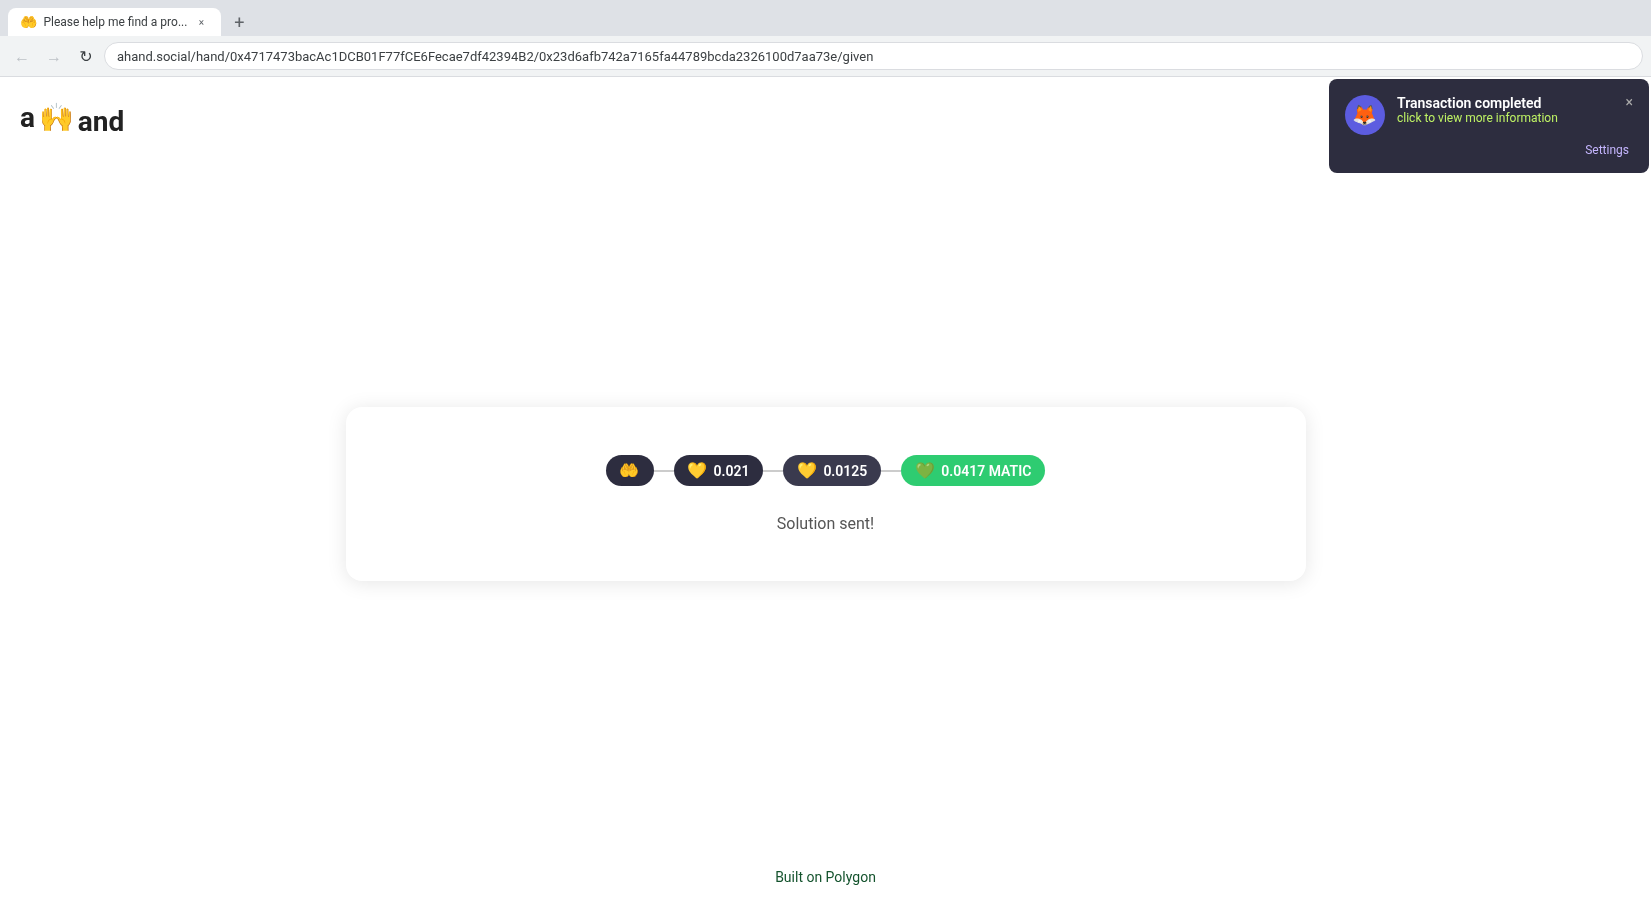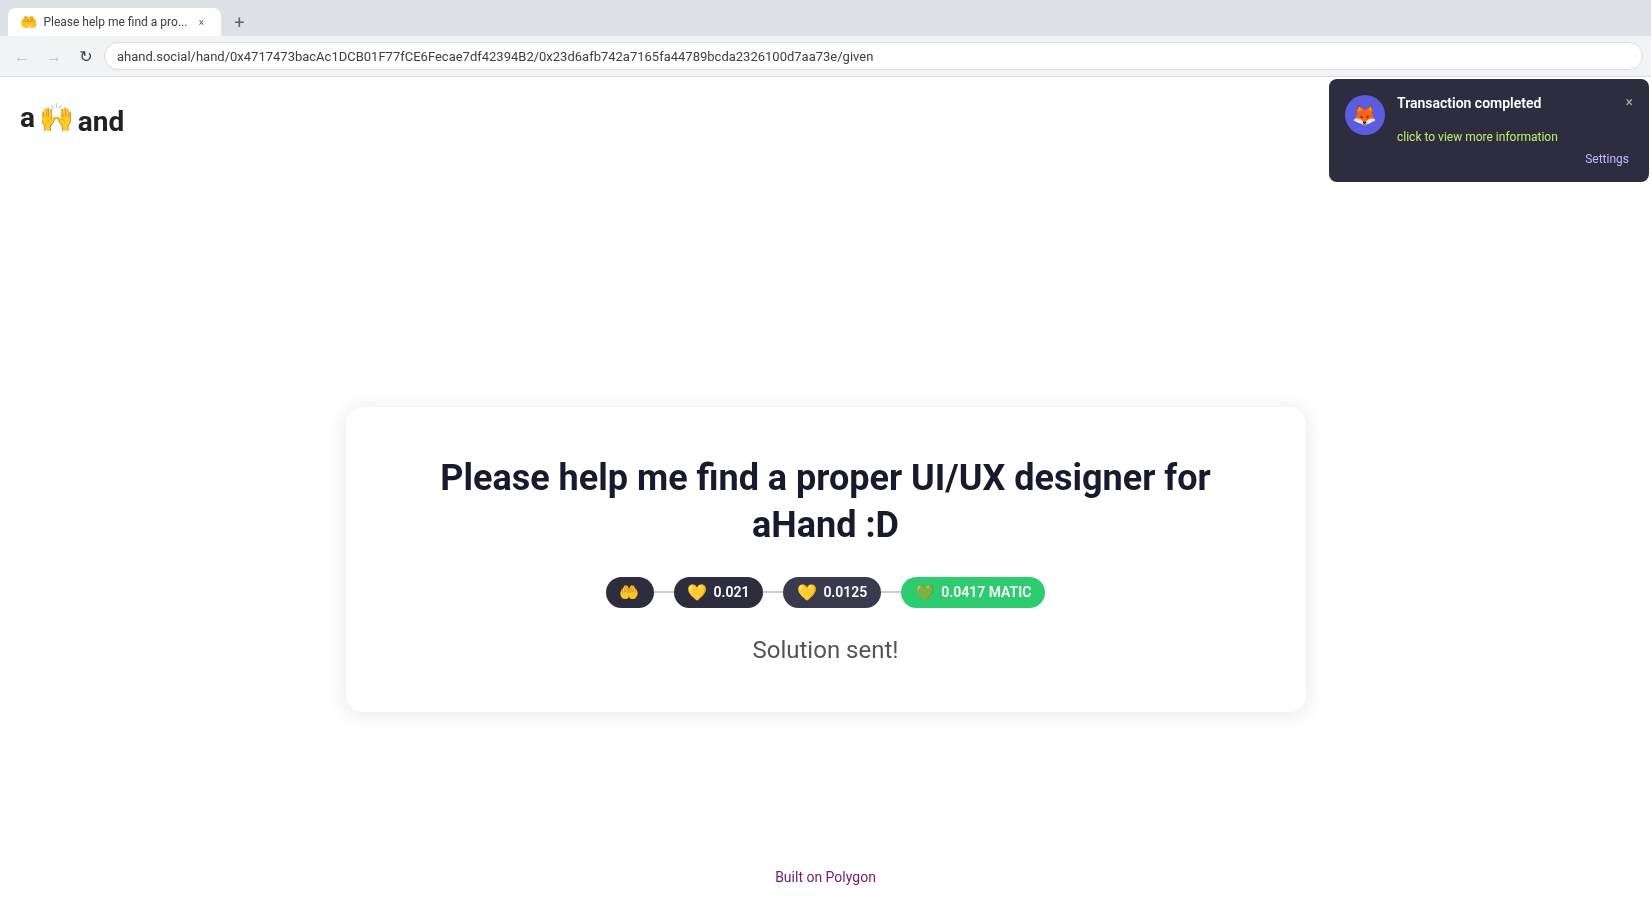--- a/index.html
+++ b/index.html
@@ -194,33 +194,33 @@
       width: 20px;
       height: 2px;
       background: #ccc;
     }
     .step-icon {
       font-size: 16px;
     }
 
     
     .solution-sent {
-      font-size: 24px;
+      font-size: 16px;
       color: #555;
       margin-top: 12px;
     }
 
     
     .footer {
       position: absolute;
       bottom: 40px;
       left: 50%;
       transform: translateX(-50%);
       font-size: 14px;
-      color: #701a75;
+      color: #14532d;
     }
 
     
     .notification-popup {
       position: absolute;
       top: 2px;
       right: 2px;
       width: 320px;
       background: #2d2d3f;
       border-radius: 8px;
@@ -247,21 +247,21 @@
       flex-shrink: 0;
       font-size: 20px;
     }
     .notification-body {
       flex: 1;
     }
     .notification-title {
       font-size: 14px;
       font-weight: 600;
       color: #fff;
-      margin-bottom: 19px;
+      margin-bottom: 0;
     }
     .notification-subtitle {
       font-size: 12px;
       color: #bef264;
     }
     .notification-close {
       font-size: 14px;
       color: #aaa;
       cursor: pointer;
       line-height: 1;
@@ -300,21 +300,20 @@
 
 <div class="page-content">
 
   <div class="logo-area">
     <span class="logo-a">a</span>
     <span class="logo-hands">🙌</span>
     <span class="logo-and">and</span>
   </div>
 
   <div class="main-card">
-    <h1 class="main-title">Please help me find a proper UI/UX designer for aHand :D</h1>
 
     <div class="steps-row">
       <div class="step-badge dark">
         <span class="step-icon">🤲</span>
       </div>
       <div class="step-connector"></div>
       <div class="step-badge dark">
         <span class="step-icon">💛</span>
         <span class="step-label">0.021</span>
       </div>

